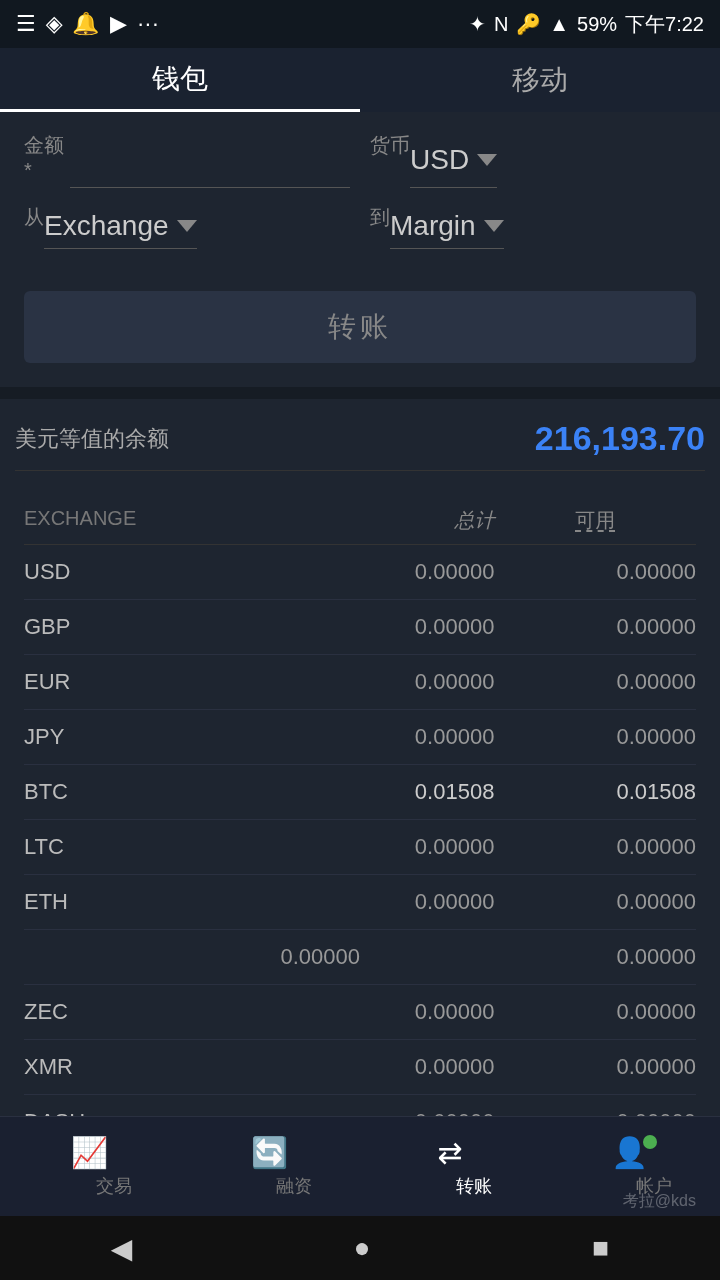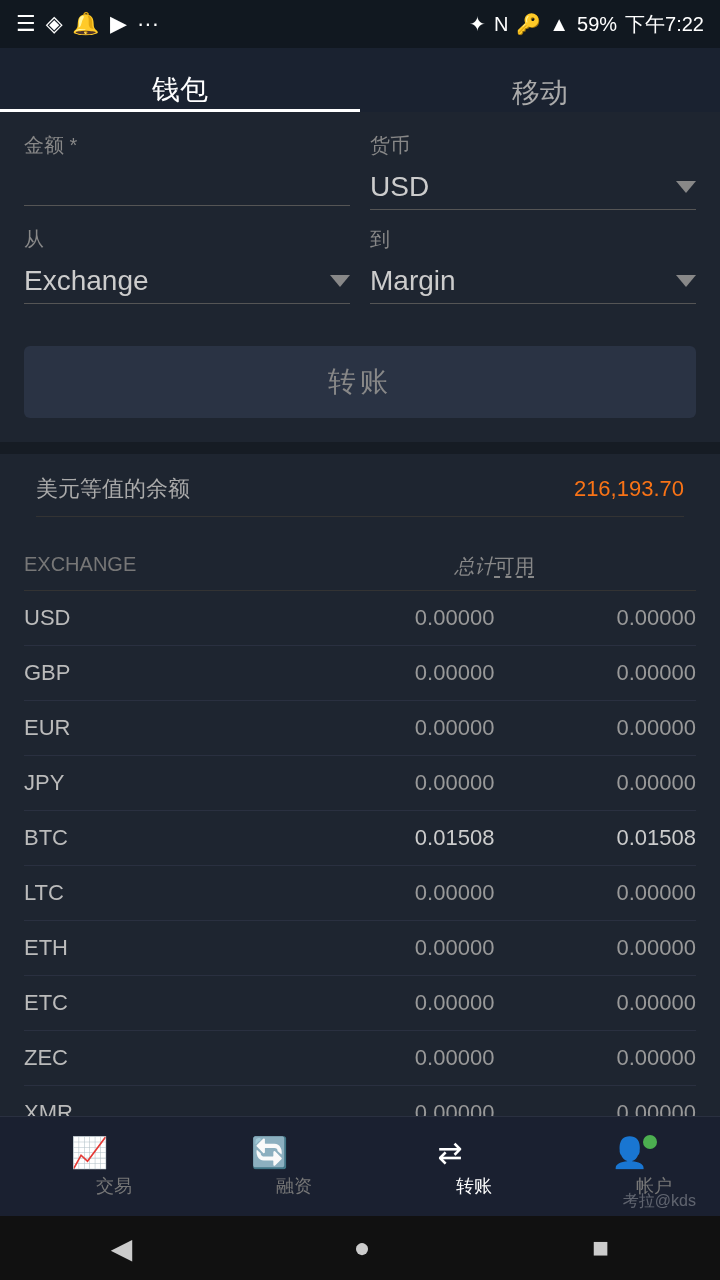--- a/index.html
+++ b/index.html
@@ -29,21 +29,21 @@
 
     
     .top-tabs {
       display: flex;
       background: #1a2230;
       height: 64px;
     }
     .top-tab {
       flex: 1;
       display: flex;
-      align-items: flex-end;
+      align-items: center;
       justify-content: center;
       font-size: 28px;
       color: #aaa;
       cursor: pointer;
     }
     .top-tab.active {
       color: #fff;
       border-bottom: 3px solid #fff;
     }
 
@@ -55,21 +55,21 @@
 
     .form-row {
       display: flex;
       gap: 20px;
       margin-bottom: 16px;
     }
 
     .form-group {
       flex: 1;
       display: flex;
-      flex-direction: column;
+      flex-direction: row;
     }
 
     .form-label {
       font-size: 20px;
       color: #888;
       margin-bottom: 6px;
     }
 
     .form-input {
       background: transparent;
@@ -125,40 +125,40 @@
 
     
     .divider {
       height: 12px;
       background: #161c24;
     }
 
     
     .balance-section {
       background: #1e2530;
-      padding: 20px 36px;
+      padding: 20px 15px;
     }
 
     .balance-row {
       display: flex;
       justify-content: space-between;
       align-items: center;
       border-bottom: 1px solid #333;
       padding-bottom: 12px;
     }
 
     .balance-label {
       font-size: 22px;
       color: #aaa;
     }
 
     .balance-value {
-      font-size: 22px;
-      color: #f97316;
-      font-weight: normal;
+      font-size: 34px;
+      color: #3b82f6;
+      font-weight: bold;
     }
 
     
     .table-section {
       background: #1e2530;
       padding: 0 24px;
     }
 
     .table-header {
       display: flex;
@@ -178,21 +178,21 @@
       font-size: 20px;
       color: #888;
       text-align: right;
       font-style: italic;
     }
 
     .col-available {
       flex: 1.5;
       font-size: 20px;
       color: #888;
-      text-align: left;
+      text-align: center;
       text-decoration: underline;
       text-decoration-style: dashed;
       text-underline-offset: 3px;
     }
 
     .table-row {
       display: flex;
       padding: 14px 0;
       border-bottom: 1px solid #2a3040;
     }
@@ -404,21 +404,20 @@
         <div class="cell-name">LTC</div>
         <div class="cell-total">0.00000</div>
         <div class="cell-available">0.00000</div>
       </div>
       <div class="table-row">
         <div class="cell-name">ETH</div>
         <div class="cell-total">0.00000</div>
         <div class="cell-available">0.00000</div>
       </div>
       <div class="table-row">
-        <div class="cell-name">ETC</div>
         <div class="cell-total">0.00000</div>
         <div class="cell-available">0.00000</div>
       </div>
       <div class="table-row">
         <div class="cell-name">ZEC</div>
         <div class="cell-total">0.00000</div>
         <div class="cell-available">0.00000</div>
       </div>
       <div class="table-row">
         <div class="cell-name">XMR</div>

